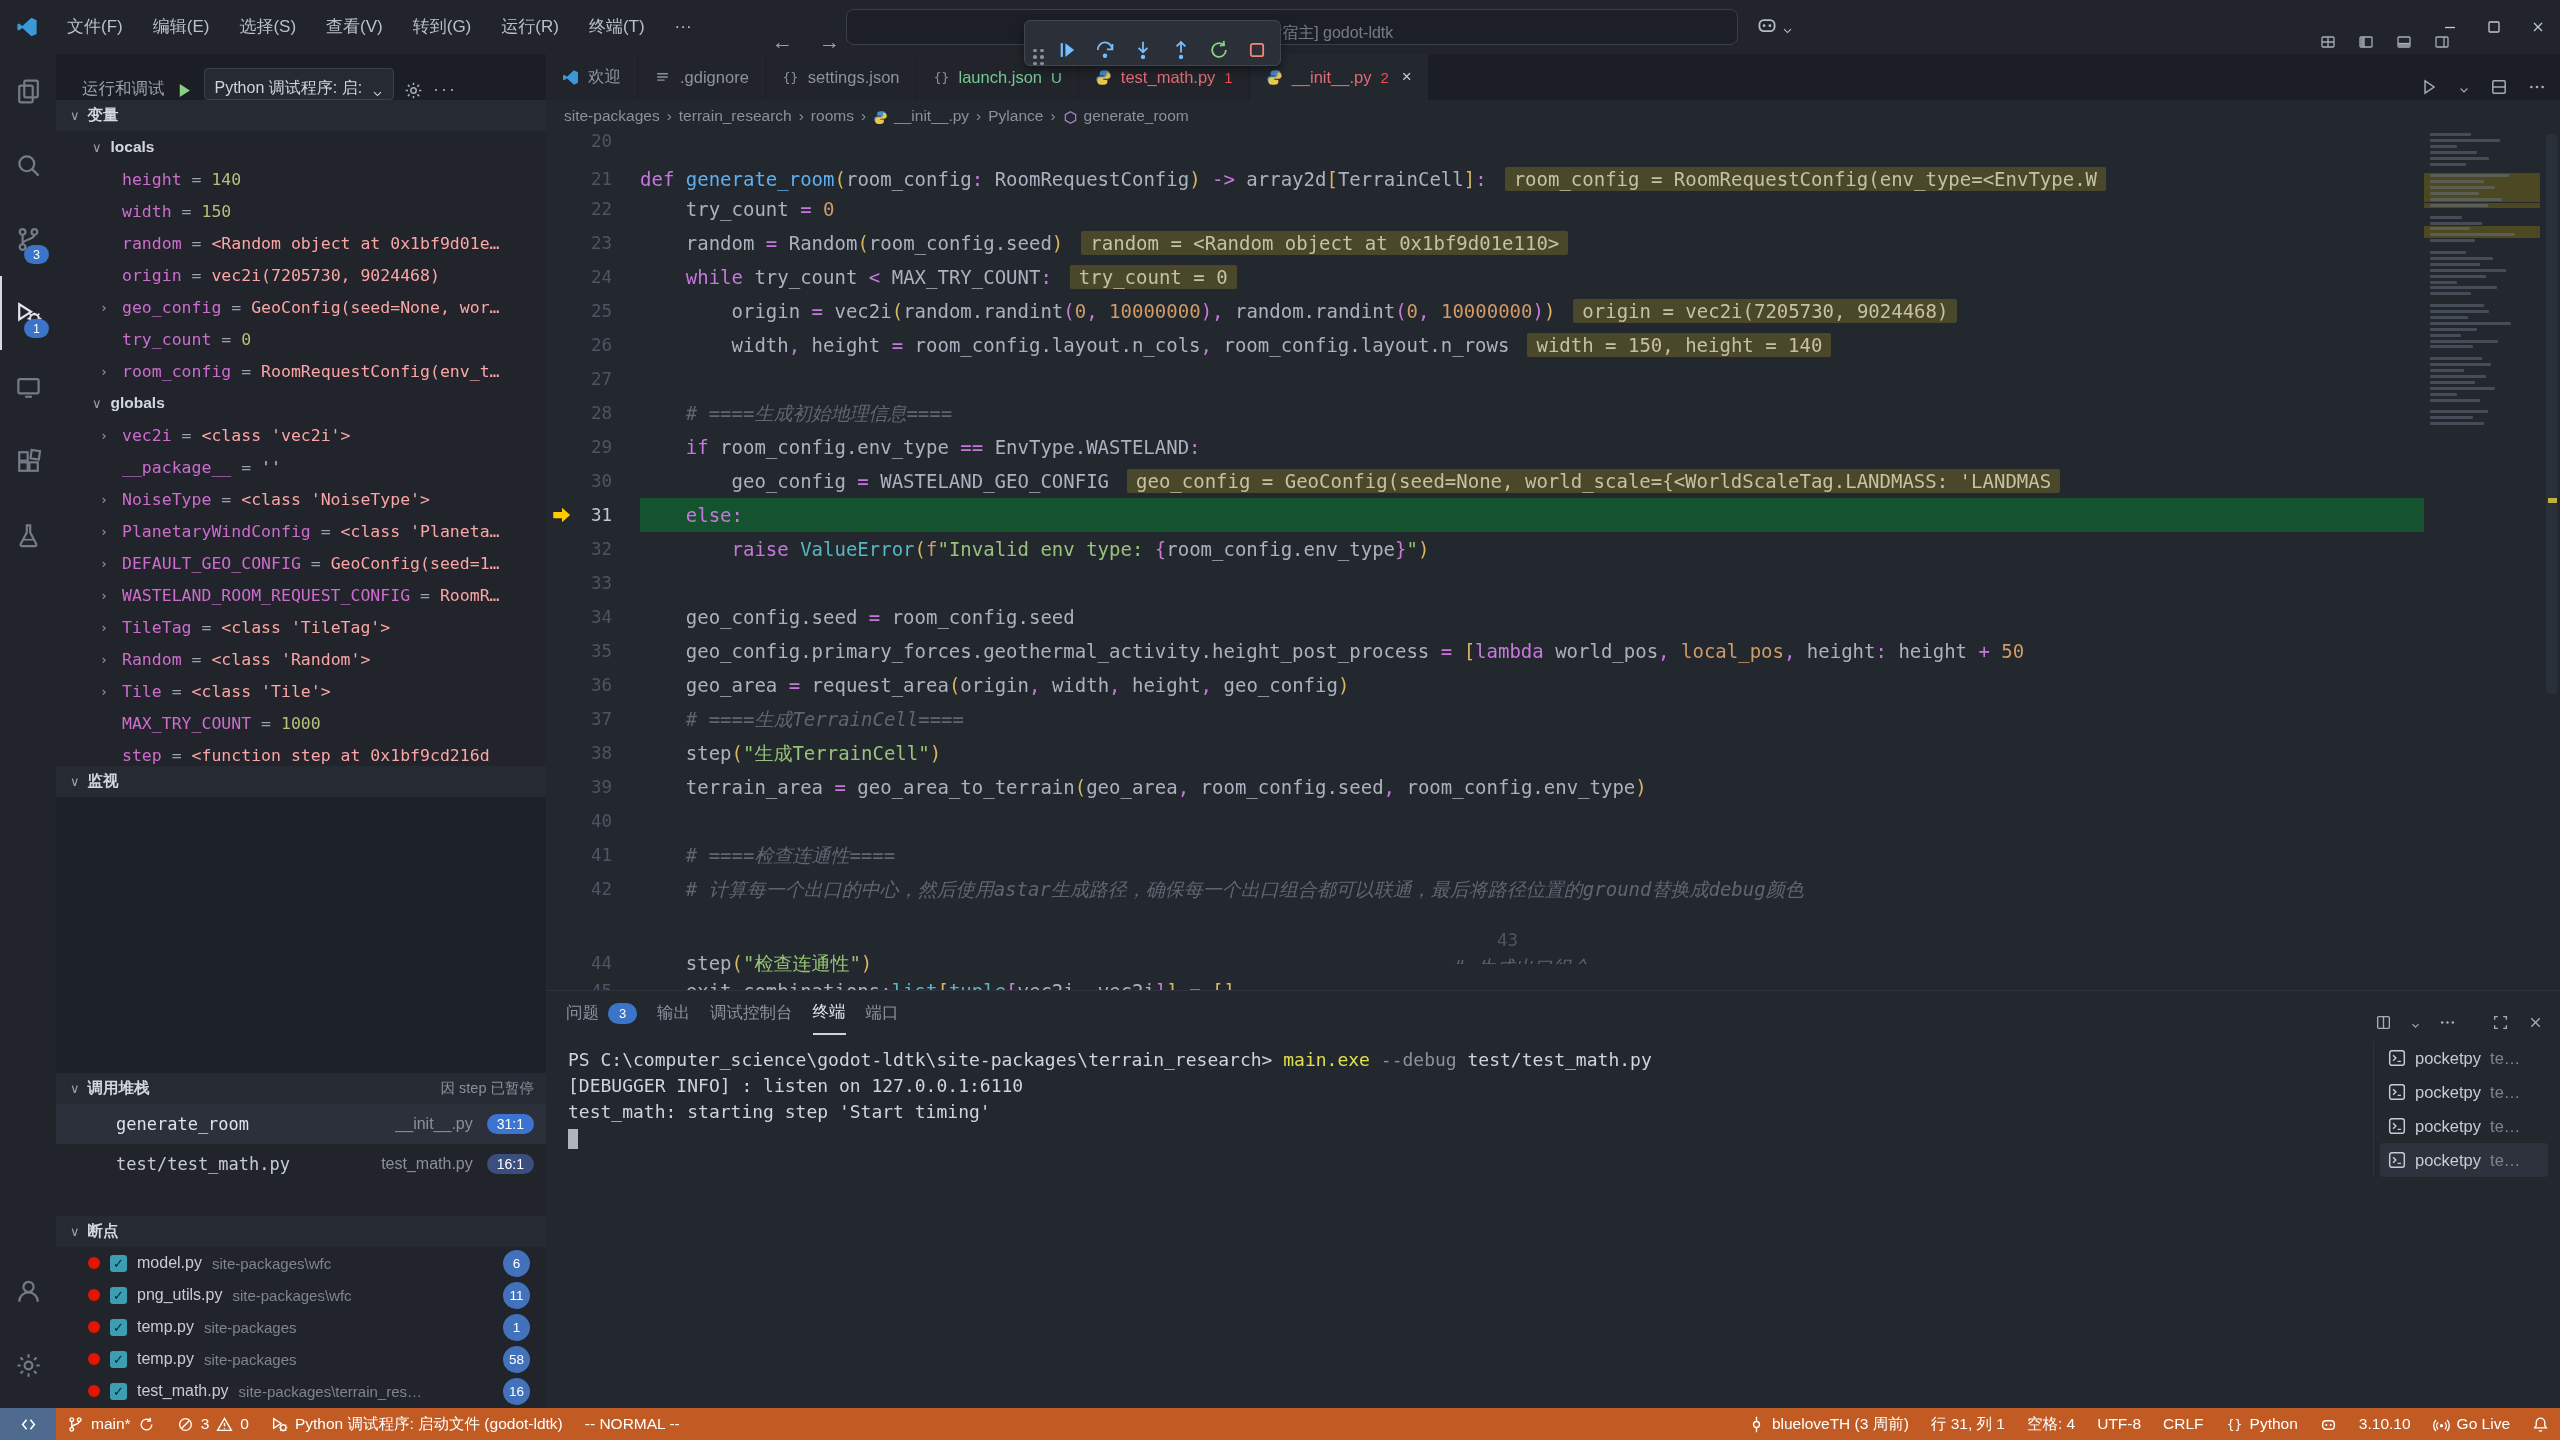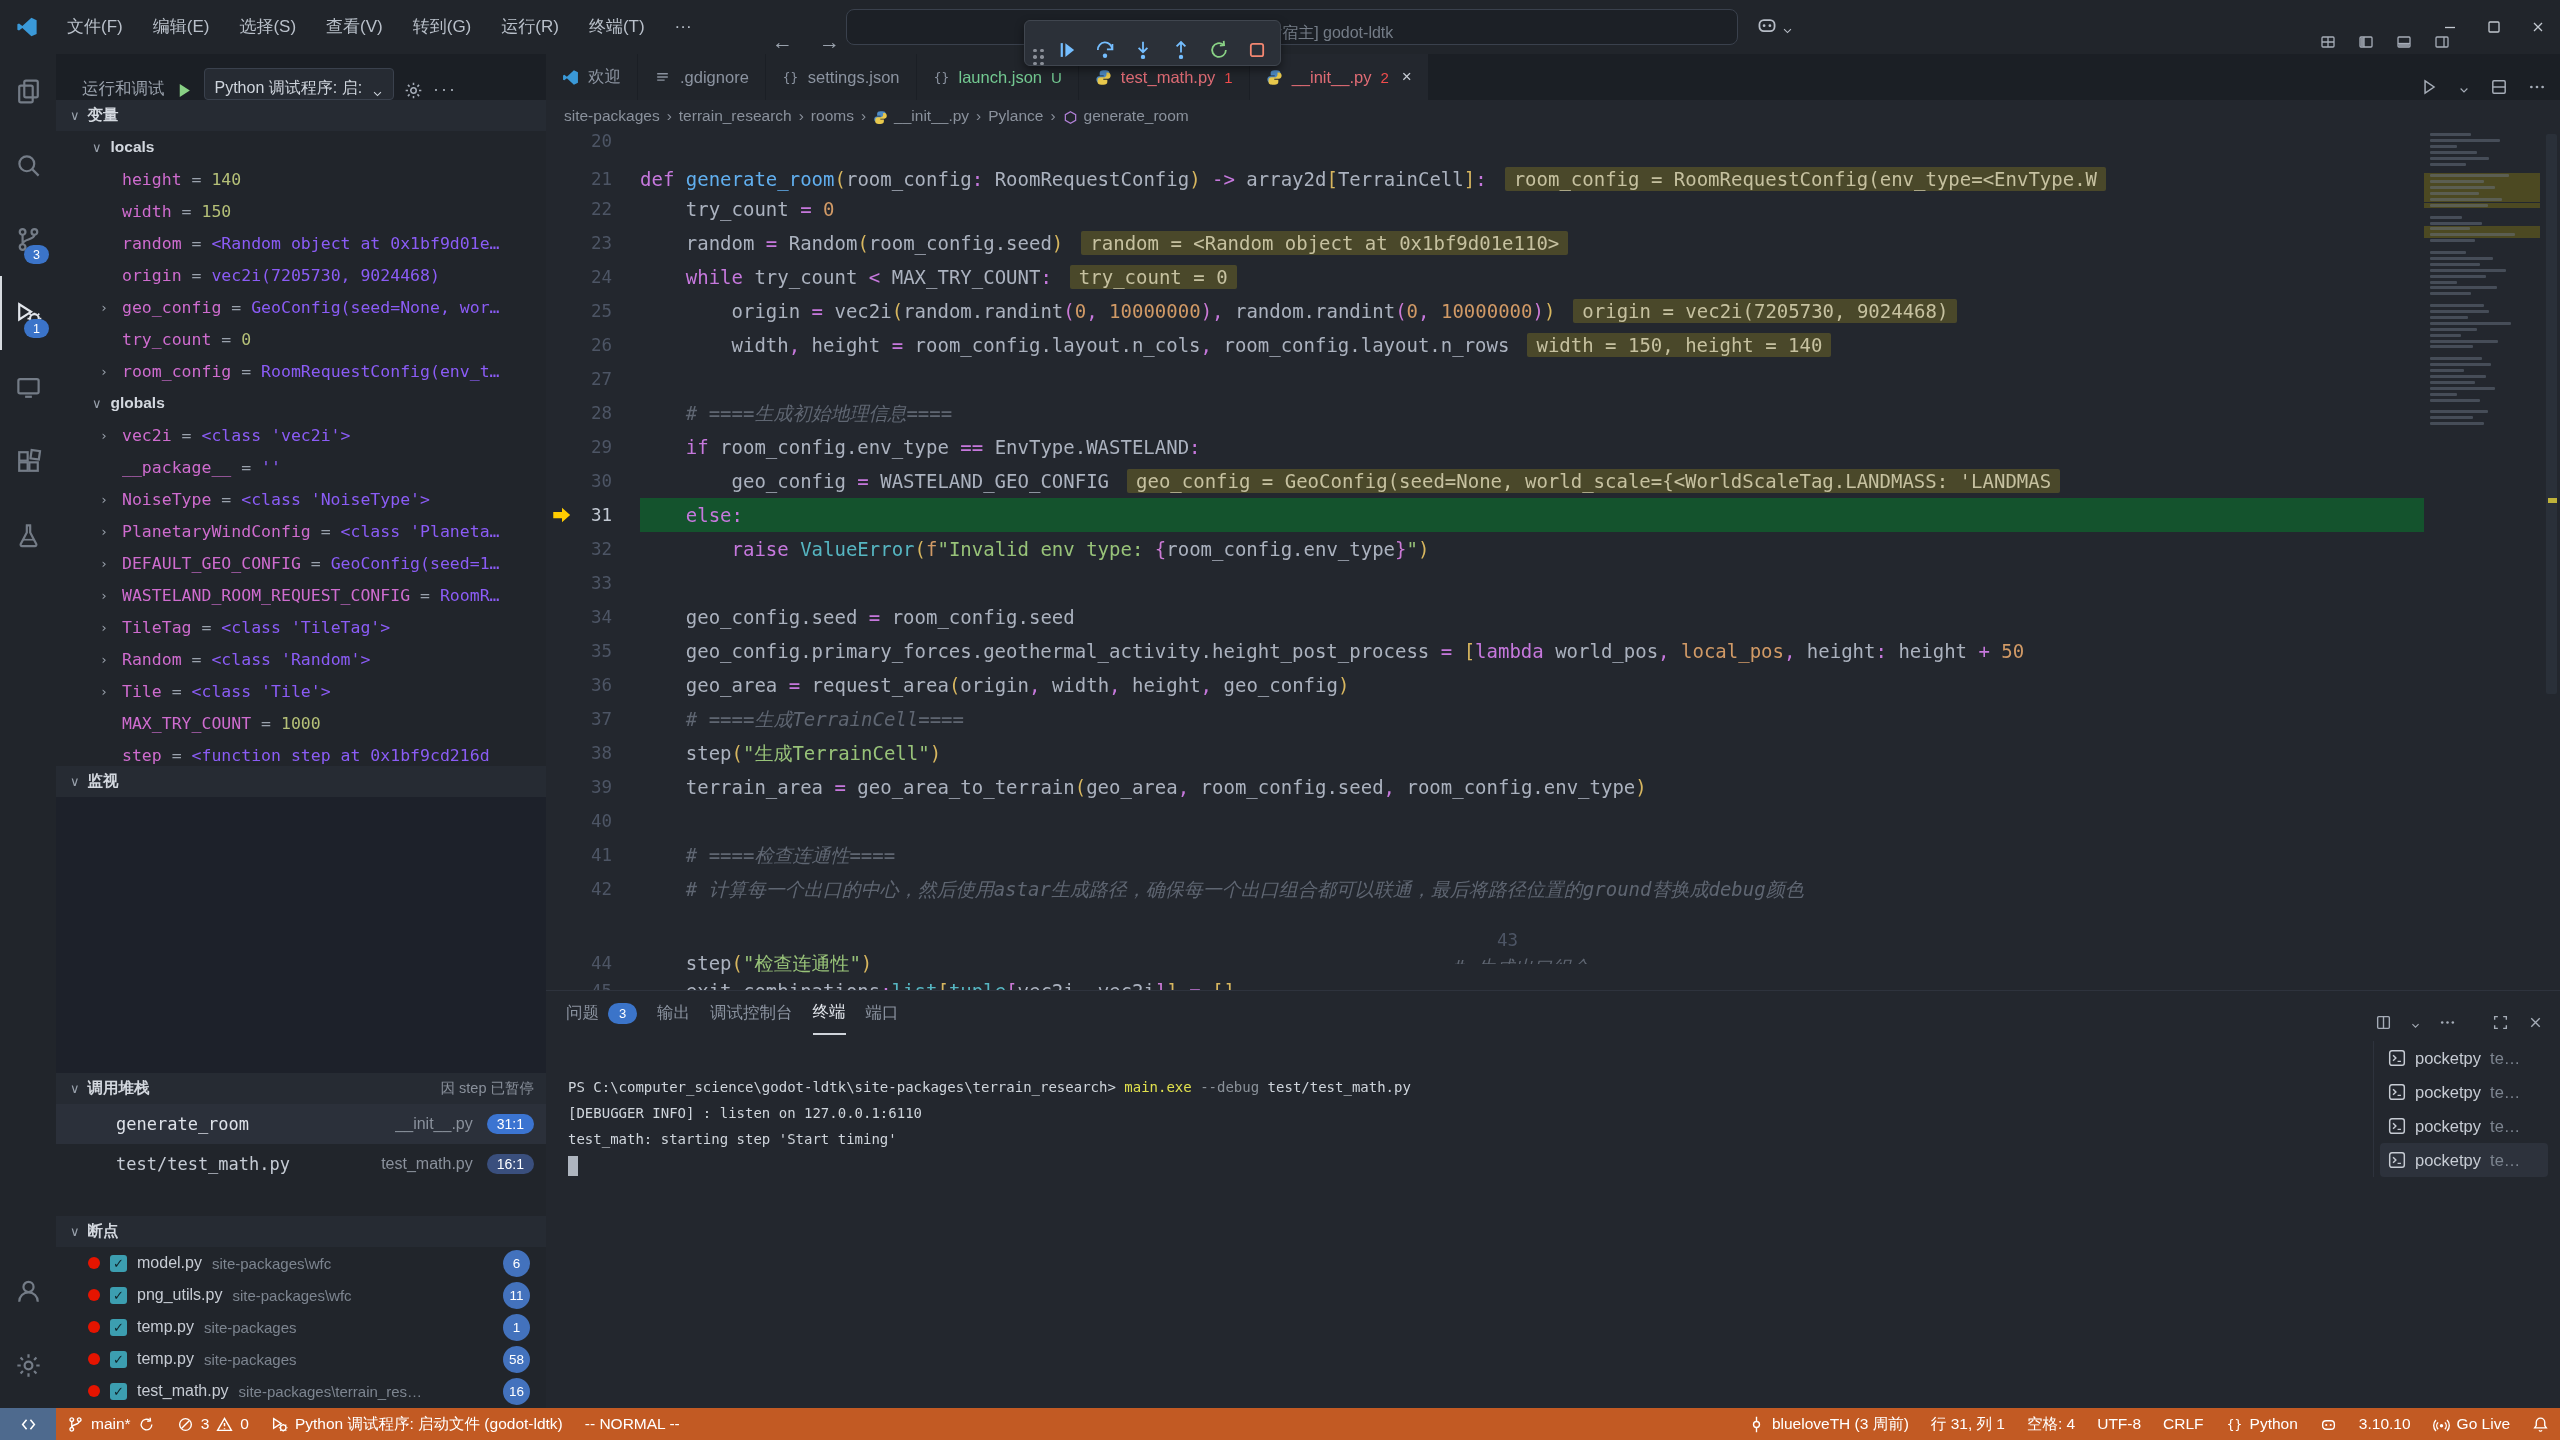--- a/index.html
+++ b/index.html
@@ -56,21 +56,21 @@
               padding-left:14px;box-sizing:border-box;gap:8px;color:#d3d8df;font-weight:bold;font-size:15.5px;}
   .sec-header .chev{font-weight:normal;color:#9aa2ad;font-size:13px;}
   .sec-note{margin-left:auto;margin-right:12px;font-weight:normal;color:#8a919c;font-size:14.5px;}
   #vars-body{position:absolute;left:0;top:31px;width:490px;height:635px;overflow:hidden;
              font-family:"DejaVu Sans Mono",monospace;font-size:16.5px;}
   .var-row{height:32px;display:flex;align-items:center;white-space:pre;}
   .var-scope{padding-left:36px;color:#d3d8df;font-family:"Liberation Sans",sans-serif;font-weight:bold;font-size:15.5px;}
   .var-scope .chev{color:#9aa2ad;font-weight:normal;margin-right:9px;font-size:13px;}
   .var-item{padding-left:66px;}
   .var-item .tw{width:22px;color:#9aa2ad;font-size:13px;display:inline-block;margin-left:-22px;}
-  .vname{color:#cf6ccf;} .veq{color:#9aa2ad;} .vnum{color:#b5c078;} .vobj{color:#8b5cf6;}
+  .vname{color:#cf6ccf;} .veq{color:#9aa2ad;} .vnum{color:#b5c078;} .vobj{color:#fca5a5;}
   #watch-body{position:absolute;left:0;width:490px;background:#1d212a;}
   .stack-row{position:absolute;left:0;width:490px;height:40px;display:flex;align-items:center;
              font-family:"DejaVu Sans Mono",monospace;font-size:17px;color:#c6ccd5;padding-left:60px;box-sizing:border-box;}
   .stack-row.current{background:#2b303a;color:#dde1e8;}
   .stack-file{margin-left:auto;color:#8a919c;font-family:"Liberation Sans",sans-serif;font-size:16px;}
   .stack-badge{margin:0 12px 0 14px;border-radius:11px;padding:2px 10px;font-size:14px;color:#fff;
                font-family:"Liberation Sans",sans-serif;}
   .bp-row{position:absolute;left:0;width:490px;height:32px;display:flex;align-items:center;padding-left:32px;box-sizing:border-box;gap:10px;}
   .bp-dot{width:12px;height:12px;border-radius:50%;background:#e51400;}
   .bp-check{width:17px;height:17px;border-radius:3px;background:#3c9eb0;color:#10242a;font-size:13px;
@@ -102,21 +102,21 @@
   #scroll-thumb{position:absolute;right:3px;top:34px;width:11px;height:560px;background:#3a414d;opacity:.35;border-radius:2px;}
   
   #panel{left:546px;top:990px;width:2014px;height:418px;background:#23272e;border-top:1px solid #2e333d;box-sizing:border-box;}
   #panel-tabs{left:20px;top:0;height:44px;gap:20px;font-size:16.5px;color:#8b93a0;}
   .ptab{display:flex;align-items:center;gap:9px;height:44px;box-sizing:border-box;}
   .ptab.active{color:#e2e6ec;border-bottom:2px solid #cfd4db;}
   .ptab-badge{min-width:21px;height:21px;border-radius:11px;background:#3b74c9;color:#fff;font-size:13px;
               display:flex;align-items:center;justify-content:center;padding:0 4px;}
   #panel-actions{right:16px;top:0;height:44px;gap:18px;color:#a6adb8;}
   .pa-div{width:1px;height:20px;background:#3a414d;}
-  #term-out{left:22px;top:56px;font-family:"DejaVu Sans Mono",monospace;font-size:14px;color:#cfd5dc;line-height:26px;white-space:pre;margin-top:27px;}
+  #term-out{left:22px;top:56px;font-family:"DejaVu Sans Mono",monospace;font-size:18px;color:#cfd5dc;line-height:26px;white-space:pre;}
   .t-cmd{color:#e0e04d;} .t-flag{color:#8a9199;} .t-t{color:#cfd5dc;}
   #cursor{display:inline-block;width:10px;height:20px;background:#aeb5bf;vertical-align:middle;}
   #term-list{right:12px;top:50px;width:168px;border-left:1px solid #2e333d;padding-left:6px;}
   .tl-row{height:34px;display:flex;align-items:center;gap:9px;padding:0 8px;border-radius:4px;color:#c7ccd4;font-size:16.5px;}
   .tl-row.sel{background:#2d323c;}
   .tl-detail{color:#7d8590;}
   
   #statusbar{left:0;top:1408px;width:2560px;height:32px;background:#c25a23;color:#fff;font-size:15.5px;}
   #sb-remote{width:56px;height:32px;background:#4e6a8e;display:flex;align-items:center;justify-content:center;}
   .sb-item{display:flex;align-items:center;gap:7px;padding:0 11px;height:32px;}

